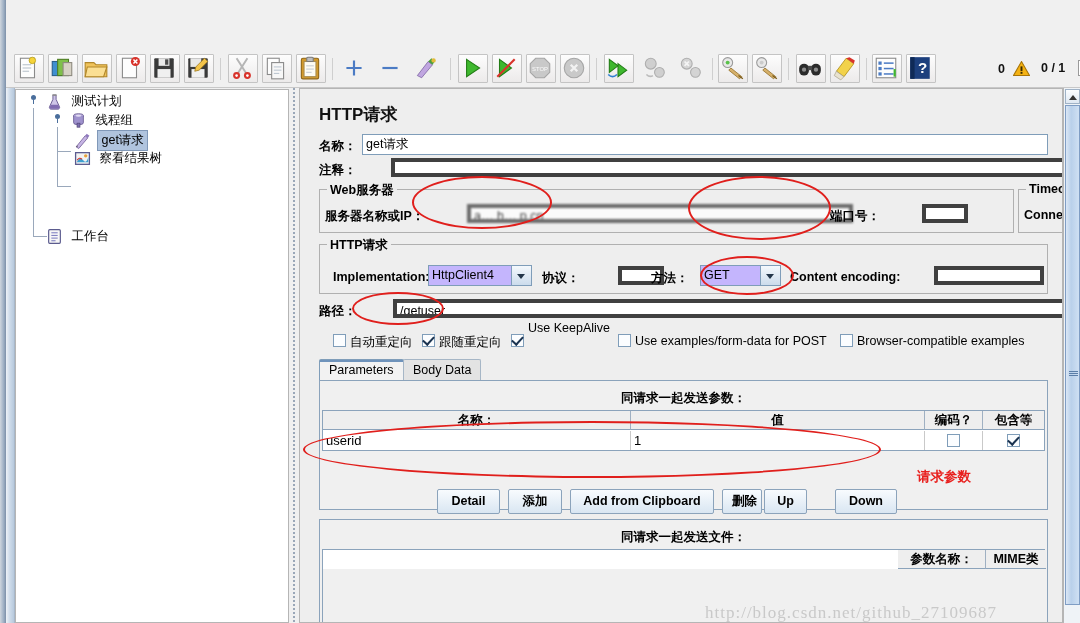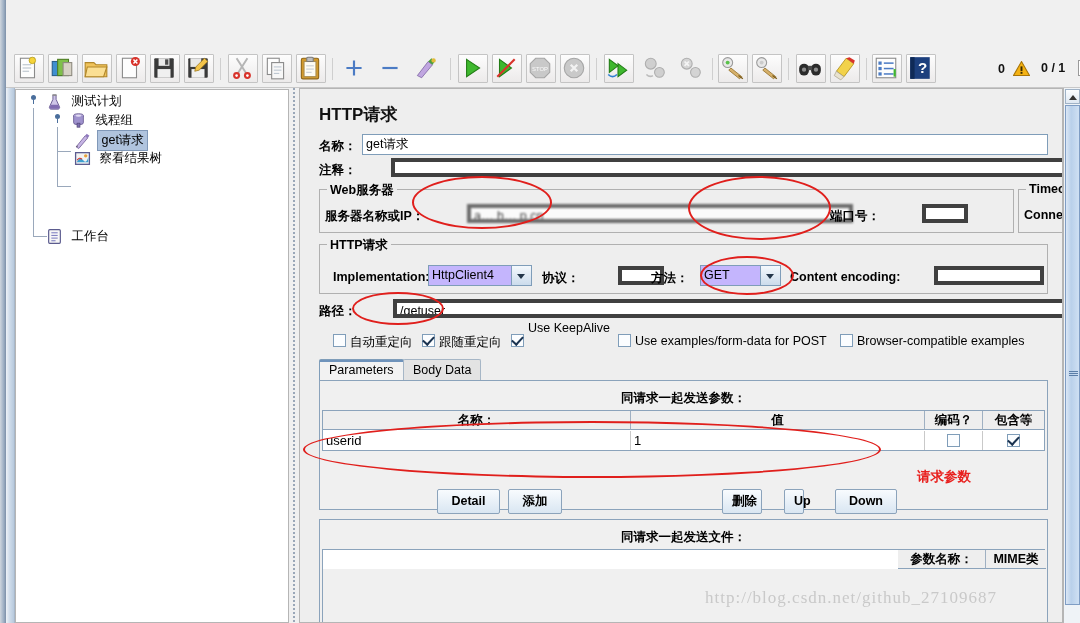--- a/index.html
+++ b/index.html
@@ -122,21 +122,21 @@
     box-sizing:border-box;font-size:13px;padding:0 3px;color:#000;background:#fff;}
 
   .jbtn{position:absolute;height:25px;line-height:23px;box-sizing:border-box;
     border:1px solid #8ba3bb;border-radius:2px;font-size:12.5px;font-weight:bold;color:#000;
     background:linear-gradient(to bottom,#f8fbfe,#d9e6f2);text-align:center;padding:0 9px;white-space:nowrap;}
 
   .annot{position:absolute;color:#e8201e;font-size:13.5px;font-weight:bold;white-space:nowrap;}
   .ellipse{position:absolute;border:2px solid #e01f1c;border-radius:50%;box-sizing:border-box;
     pointer-events:none;background:transparent;}
   .watermark{position:absolute;font-family:"Liberation Serif","DejaVu Serif",serif;
-    font-size:17px;color:#c9c9c9;white-space:nowrap;letter-spacing:1px;}
+    font-size:17px;color:#c9c9c9;white-space:nowrap;letter-spacing:1px;margin-top:15px;}
   .blurtxt{filter:blur(1.1px);opacity:.75;}
 </style>
 </head>
 <body>
 
 <div id="app">
 
   <div class="win-edge-left"></div>
 
 
@@ -531,22 +531,23 @@
       </div>
       <div class="td" style="left:660px;top:20px;width:61px;border-right:none">
         <span class="cb on" style="left:24px;top:3px"></span>
       </div>
     </div>
 
     <div class="annot" style="left:617px;top:379px">请求参数</div>
 
     <div class="jbtn" style="left:137px;top:400px;width:63px">Detail</div>
     <div class="jbtn" style="left:208px;top:400px;width:54px">添加</div>
+    <div class="jbtn" style="left:270px;top:400px;width:144px">Add from Clipboard</div>
     <div class="jbtn" style="left:422px;top:400px;width:40px">删除</div>
-    <div class="jbtn" style="left:484px;top:400px;width:20px">Up</div>
+    <div class="jbtn" style="left:464px;top:400px;width:43px">Up</div>
     <div class="jbtn" style="left:535px;top:400px;width:62px">Down</div>
 
     <div class="boxed" style="left:19px;top:430px;width:729px;height:105px;border-bottom:none">
       <div class="centered-hdr" style="top:9px">同请求一起发送文件：</div>
     </div>
     <div class="tbl" style="left:22px;top:460px;width:723px;height:75px;border-bottom:none">
       <div class="th" style="left:575px;width:88px">参数名称：</div>
       <div class="th" style="left:663px;width:60px;border-right:none">MIME类型：</div>
       <div style="position:absolute;left:0;top:19px;width:723px;height:55px;background:#f0f0f0"></div>
     </div>

